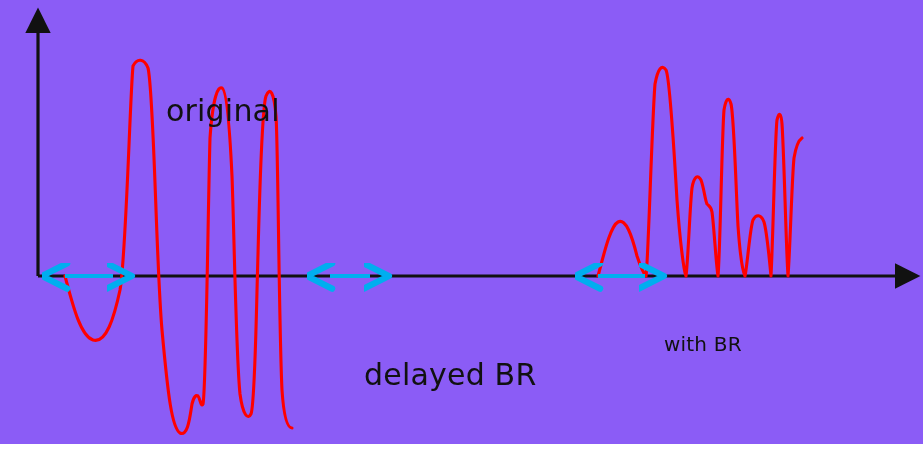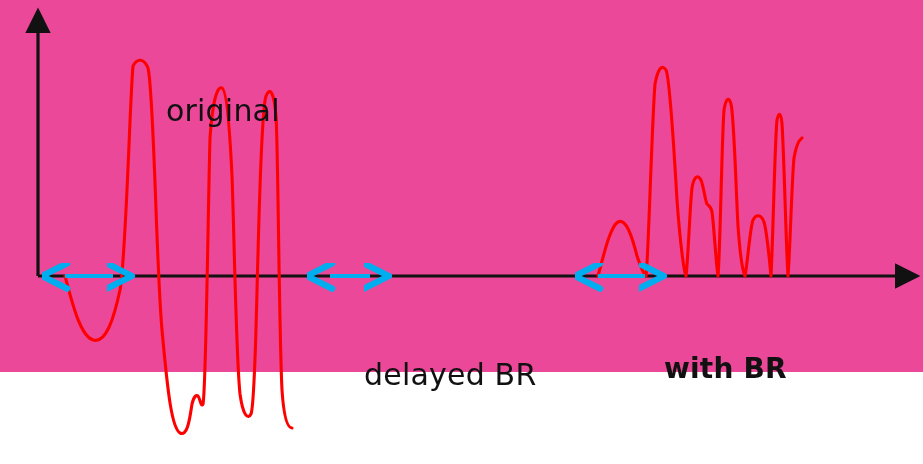--- a/index.html
+++ b/index.html
@@ -5,40 +5,40 @@
 <style>
   html,body{margin:0;padding:0;background:#ffffff;}
   body{
     width:923px;height:464px;
     font-family:"DejaVu Sans", sans-serif;
     overflow:hidden;
     position:relative;
   }
   #stage{
     position:relative;
-    width:923px;height:372px;
-    background:#ec4899;
+    width:923px;height:444px;
+    background:#8b5cf6;
     text-align:center;
   }
   #figure{
     position:absolute;left:0;top:0;
     width:923px;height:464px;
   }
   .lbl{
     position:absolute;
     color:#111111;
     font-family:"DejaVu Sans", sans-serif;
     font-weight:400;
     white-space:pre;
     letter-spacing:0.2px;
     line-height:1.18;
   }
   #lbl-original{ left:166px; top:22px; font-size:30px; }
   #lbl-without{  left:364px; top:286px; font-size:30px; }
-  #lbl-with{     left:664px; top:286px; font-size:28px;font-weight:bold; }
+  #lbl-with{     left:664px; top:286px; font-size:20px; }
   .lbl span{ display:block; }
 </style>
 </head>
 <body>
 
 <div id="stage">
 
   <svg id="figure" viewBox="0 0 923 464" width="923" height="464">
 
     <defs>

